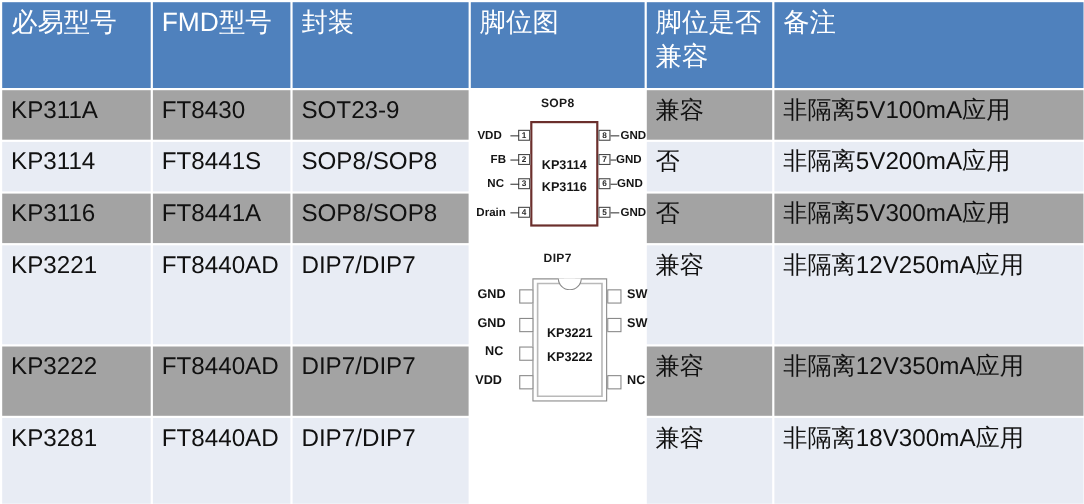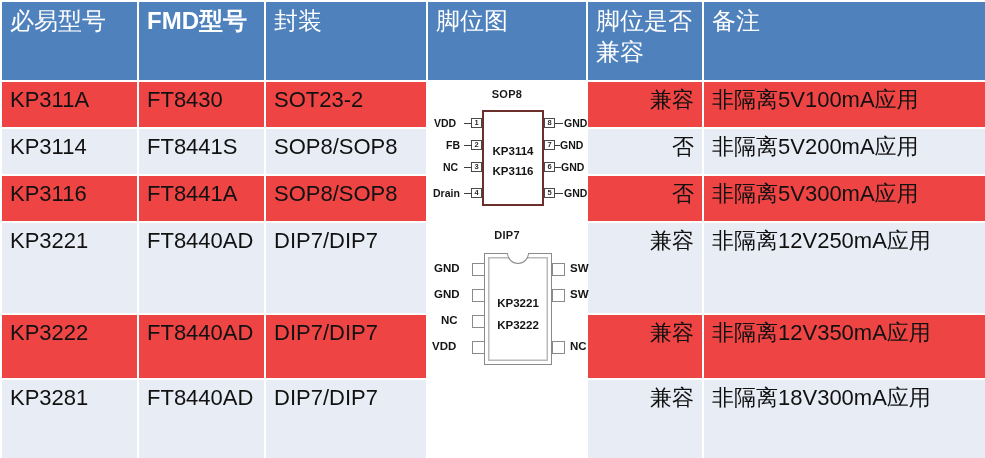--- a/index.html
+++ b/index.html
@@ -34,30 +34,30 @@
     background: #4f81bd;
     color: #ffffff;
     font-size: 24px;
     line-height: 1.28;
     font-weight: normal;
     text-align: left;
     height: 78px;
     vertical-align: top;
     padding-top: 6px;
   }
-  th.bold-head { font-weight: bold; }
+  th.bold-head { font-weight: normal; }
   tbody td {
     font-size: 22px;
     line-height: 1.25;
     color: #111111;
     text-align: left;
   }
-  tr.row-dark td { background: #ef4444; }
+  tr.row-dark td { background: #a3a3a3; }
   tr.row-light td { background: #e8ecf4; }
-  td.center { text-align: right; }
+  td.center { text-align: left; }
   td.diagram-cell {
     background: #ffffff !important;
     padding: 0;
     vertical-align: top;
     text-align: center;
   }
 
   
   col.c1 { width: 135px; }
   col.c2 { width: 125px; }
@@ -188,21 +188,21 @@
         <th>脚位图</th>
         <th>脚位是否兼容</th>
         <th>备注</th>
       </tr>
     </thead>
     <tbody>
 
       <tr class="row-dark" style="height:45px;">
         <td>KP311A</td>
         <td>FT8430</td>
-        <td>SOT23-2</td>
+        <td>SOT23-9</td>
         <td class="diagram-cell" rowspan="3">
           <div class="chip-wrap sop8-wrap">
             <div class="chip-title">SOP8</div>
             <div class="sop8-body">
               <div class="sop8-label l1">KP3114</div>
               <div class="sop8-label l2">KP3116</div>
             </div>
 
             <div class="pinbox" style="left:35px; top:32px;">1</div>
             <div class="pinlead" style="left:28px; top:37px; width:8px;"></div>

